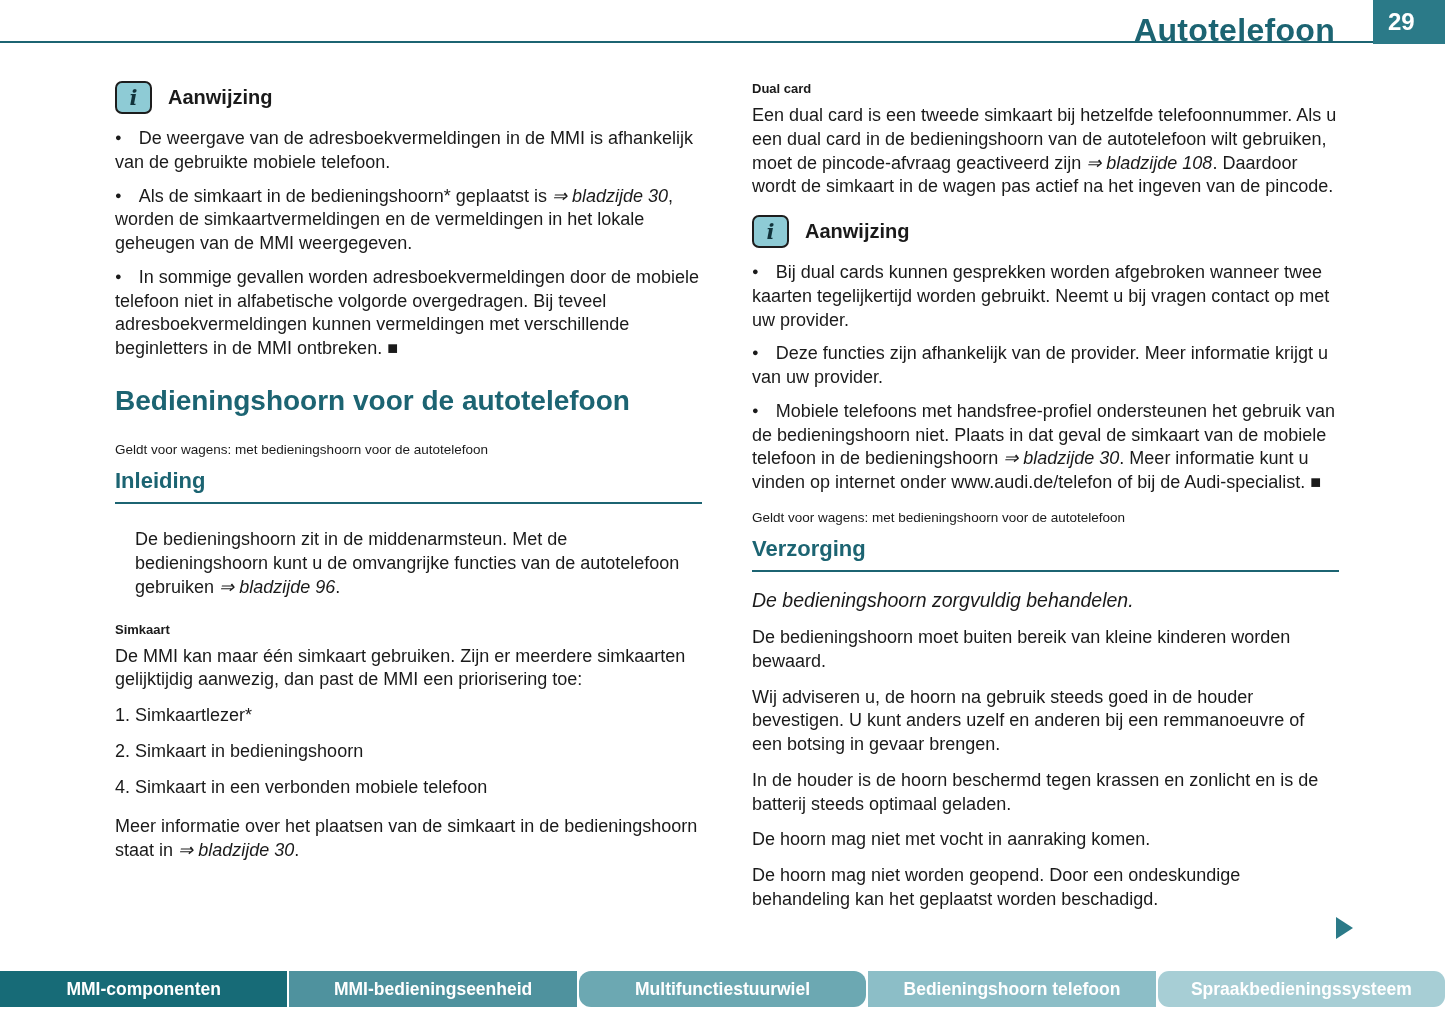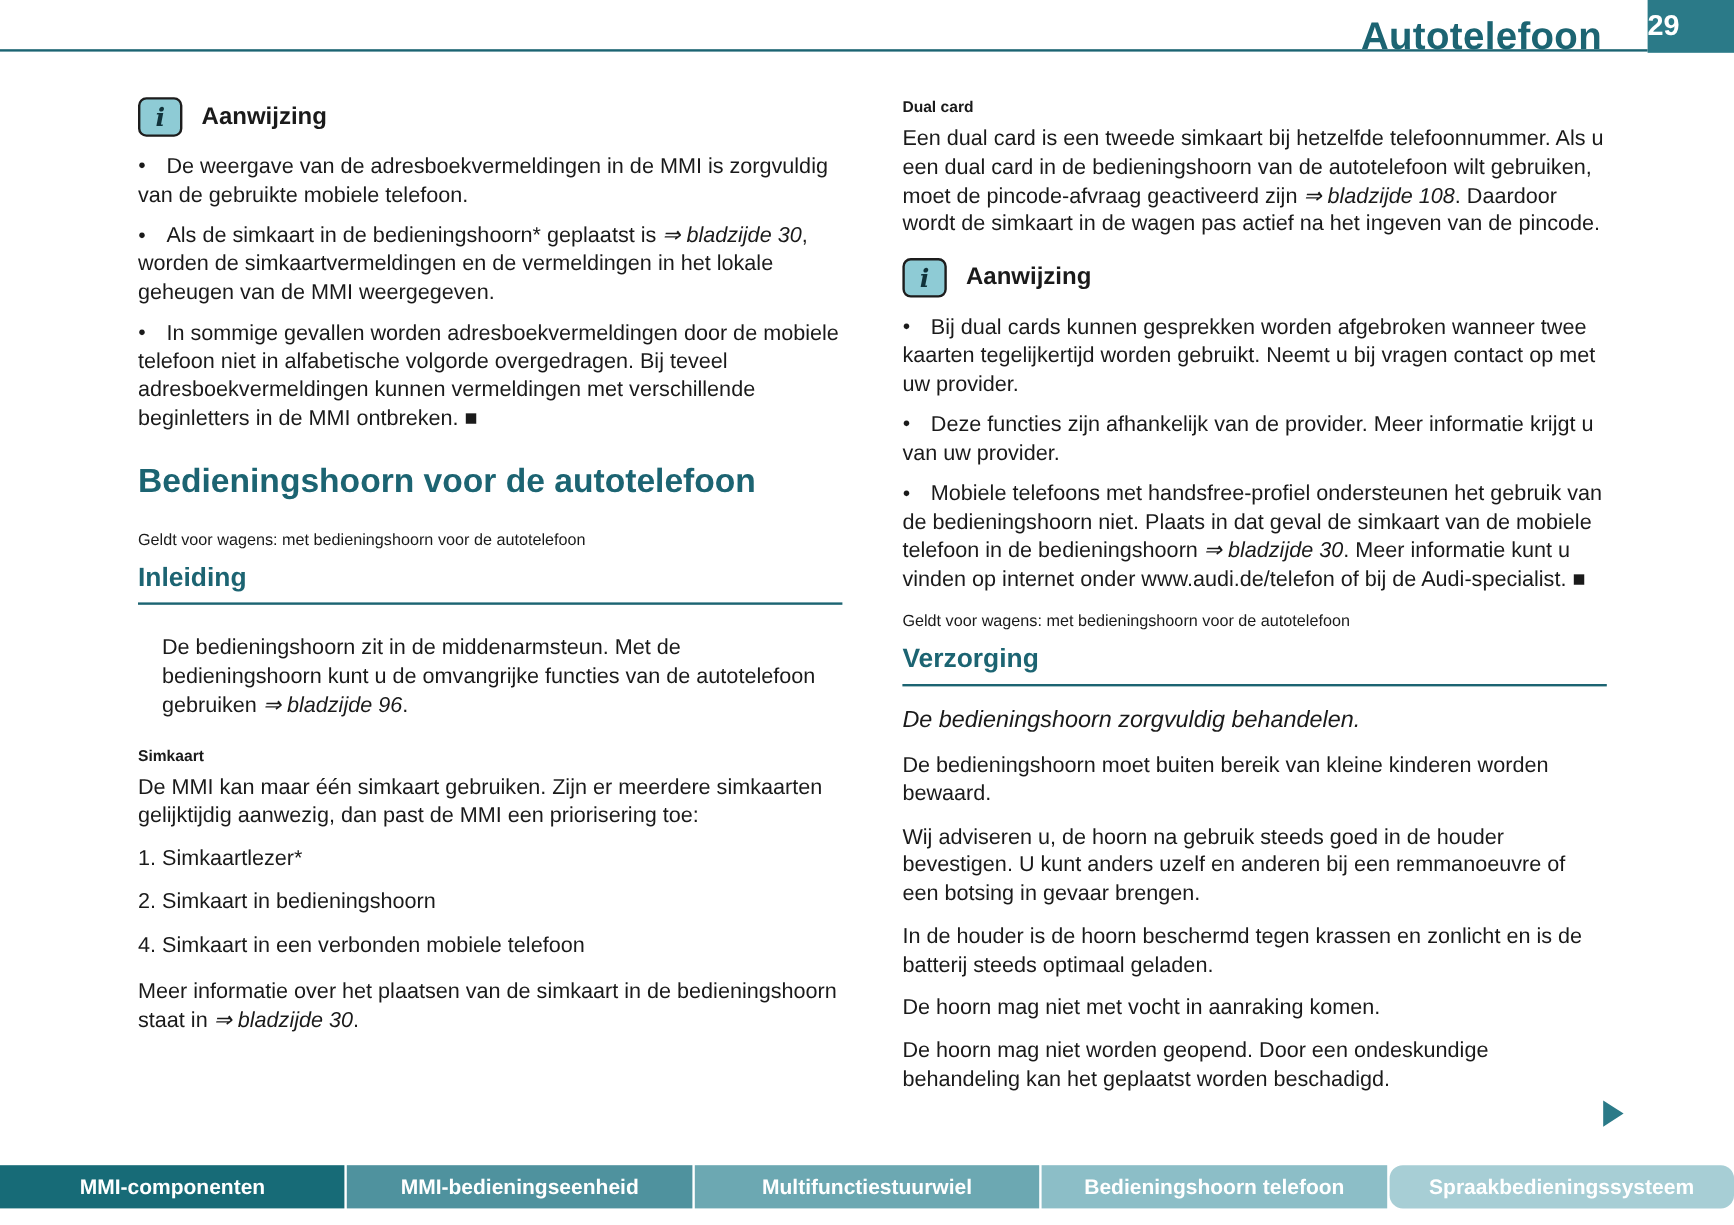--- a/index.html
+++ b/index.html
@@ -2,21 +2,21 @@
 <html><head>
 <meta charset="utf-8">
 <style>
   * { margin:0; padding:0; box-sizing:border-box; }
   html,body { background:#ffffff; }
   body { font-family:"Liberation Sans", sans-serif; color:#1a1a1a; }
   .page { position:relative; width:1445px; height:1021px; background:#fff; overflow:hidden; }
 
   
   .header-title { position:absolute; top:12px; right:110px; font-size:32px; font-weight:bold; color:#1c6472; letter-spacing:0.3px; }
-  .page-box { position:absolute; top:0; right:0; width:72px; height:44px; color:#fff; font-size:24px; font-weight:bold; display:flex; align-items:center; }
+  .page-box { position:absolute; top:0; right:0; width:72px; height:44px; color:#fff; font-size:24px; font-weight:bold; display:flex; align-items:center; padding-left:15px; }
   .header-rule { position:absolute; top:41px; left:0; width:1373px; height:2px; background:#1c6472; }
 
   
   .columns { position:absolute; top:43px; left:0; right:0; display:flex; gap:50px; padding:38px 0 0 115px; }
   .col { width:587px; }
 
   p, .body-text { font-size:18px; line-height:1.32; }
   .para { margin-bottom:10px; }
   .seg-i { font-style:italic; }
 
@@ -64,21 +64,21 @@
 
     <section class="col left">
 
       <div class="note">
         <div class="note-head">
           <span class="info-icon">
               <span class="info-glyph">i</span>
             </span>
           <span class="note-title">Aanwijzing</span>
         </div>
-        <p class="bullet-para"><span class="bullet">●</span><span><span>De weergave van de adresboekvermeldingen in de MMI is zorgvuldig van de gebruikte mobiele telefoon.</span></span></p>
+        <p class="bullet-para"><span class="bullet">●</span><span><span>De weergave van de adresboekvermeldingen in de MMI is afhankelijk van de gebruikte mobiele telefoon.</span></span></p>
         <p class="bullet-para"><span class="bullet">●</span><span><span>Als de simkaart in de bedieningshoorn* geplaatst is </span><span class="seg-i">⇒ bladzijde 30</span><span>, worden de simkaartvermeldingen en de vermeldingen in het lokale geheugen van de MMI weergegeven.</span></span></p>
         <p class="bullet-para"><span class="bullet">●</span><span><span>In sommige gevallen worden adresboekvermeldingen door de mobiele telefoon niet in alfabetische volgorde overgedragen. Bij teveel adresboekvermeldingen kunnen vermeldingen met verschillende beginletters in de MMI ontbreken. ■</span></span></p>
       </div>
 
       <h1 class="chapter-title">Bedieningshoorn voor de autotelefoon</h1>
 
       <div class="applicability">Geldt voor wagens: met bedieningshoorn voor de autotelefoon</div>
 
       <h2 class="section-title">Inleiding</h2>
 
@@ -125,18 +125,18 @@
       <p class="care-para">De hoorn mag niet worden geopend. Door een ondeskundige behandeling kan het geplaatst worden beschadigd.</p>
 
     </section>
   </main>
 
   <div class="continue-arrow"></div>
 
   <footer class="footer">
     <div class="footer-tab" style="background: rgb(23, 107, 119);">MMI-componenten</div>
     <div class="footer-tab" style="background: rgb(79, 146, 158);">MMI-bedieningseenheid</div>
-    <div class="footer-tab" style="background: rgb(108, 168, 178);">Multifunctiestuurwiel</div>
+    <div class="footer-tab" style="background: rgb(108, 168, 178); border-radius: 12px;">Multifunctiestuurwiel</div>
     <div class="footer-tab" style="background: rgb(140, 190, 199);">Bedieningshoorn telefoon</div>
     <div class="footer-tab" style="background: rgb(167, 206, 213); border-radius: 11px;">Spraakbedieningssysteem</div>
   </footer>
 
 </div>
 
 </body></html>

